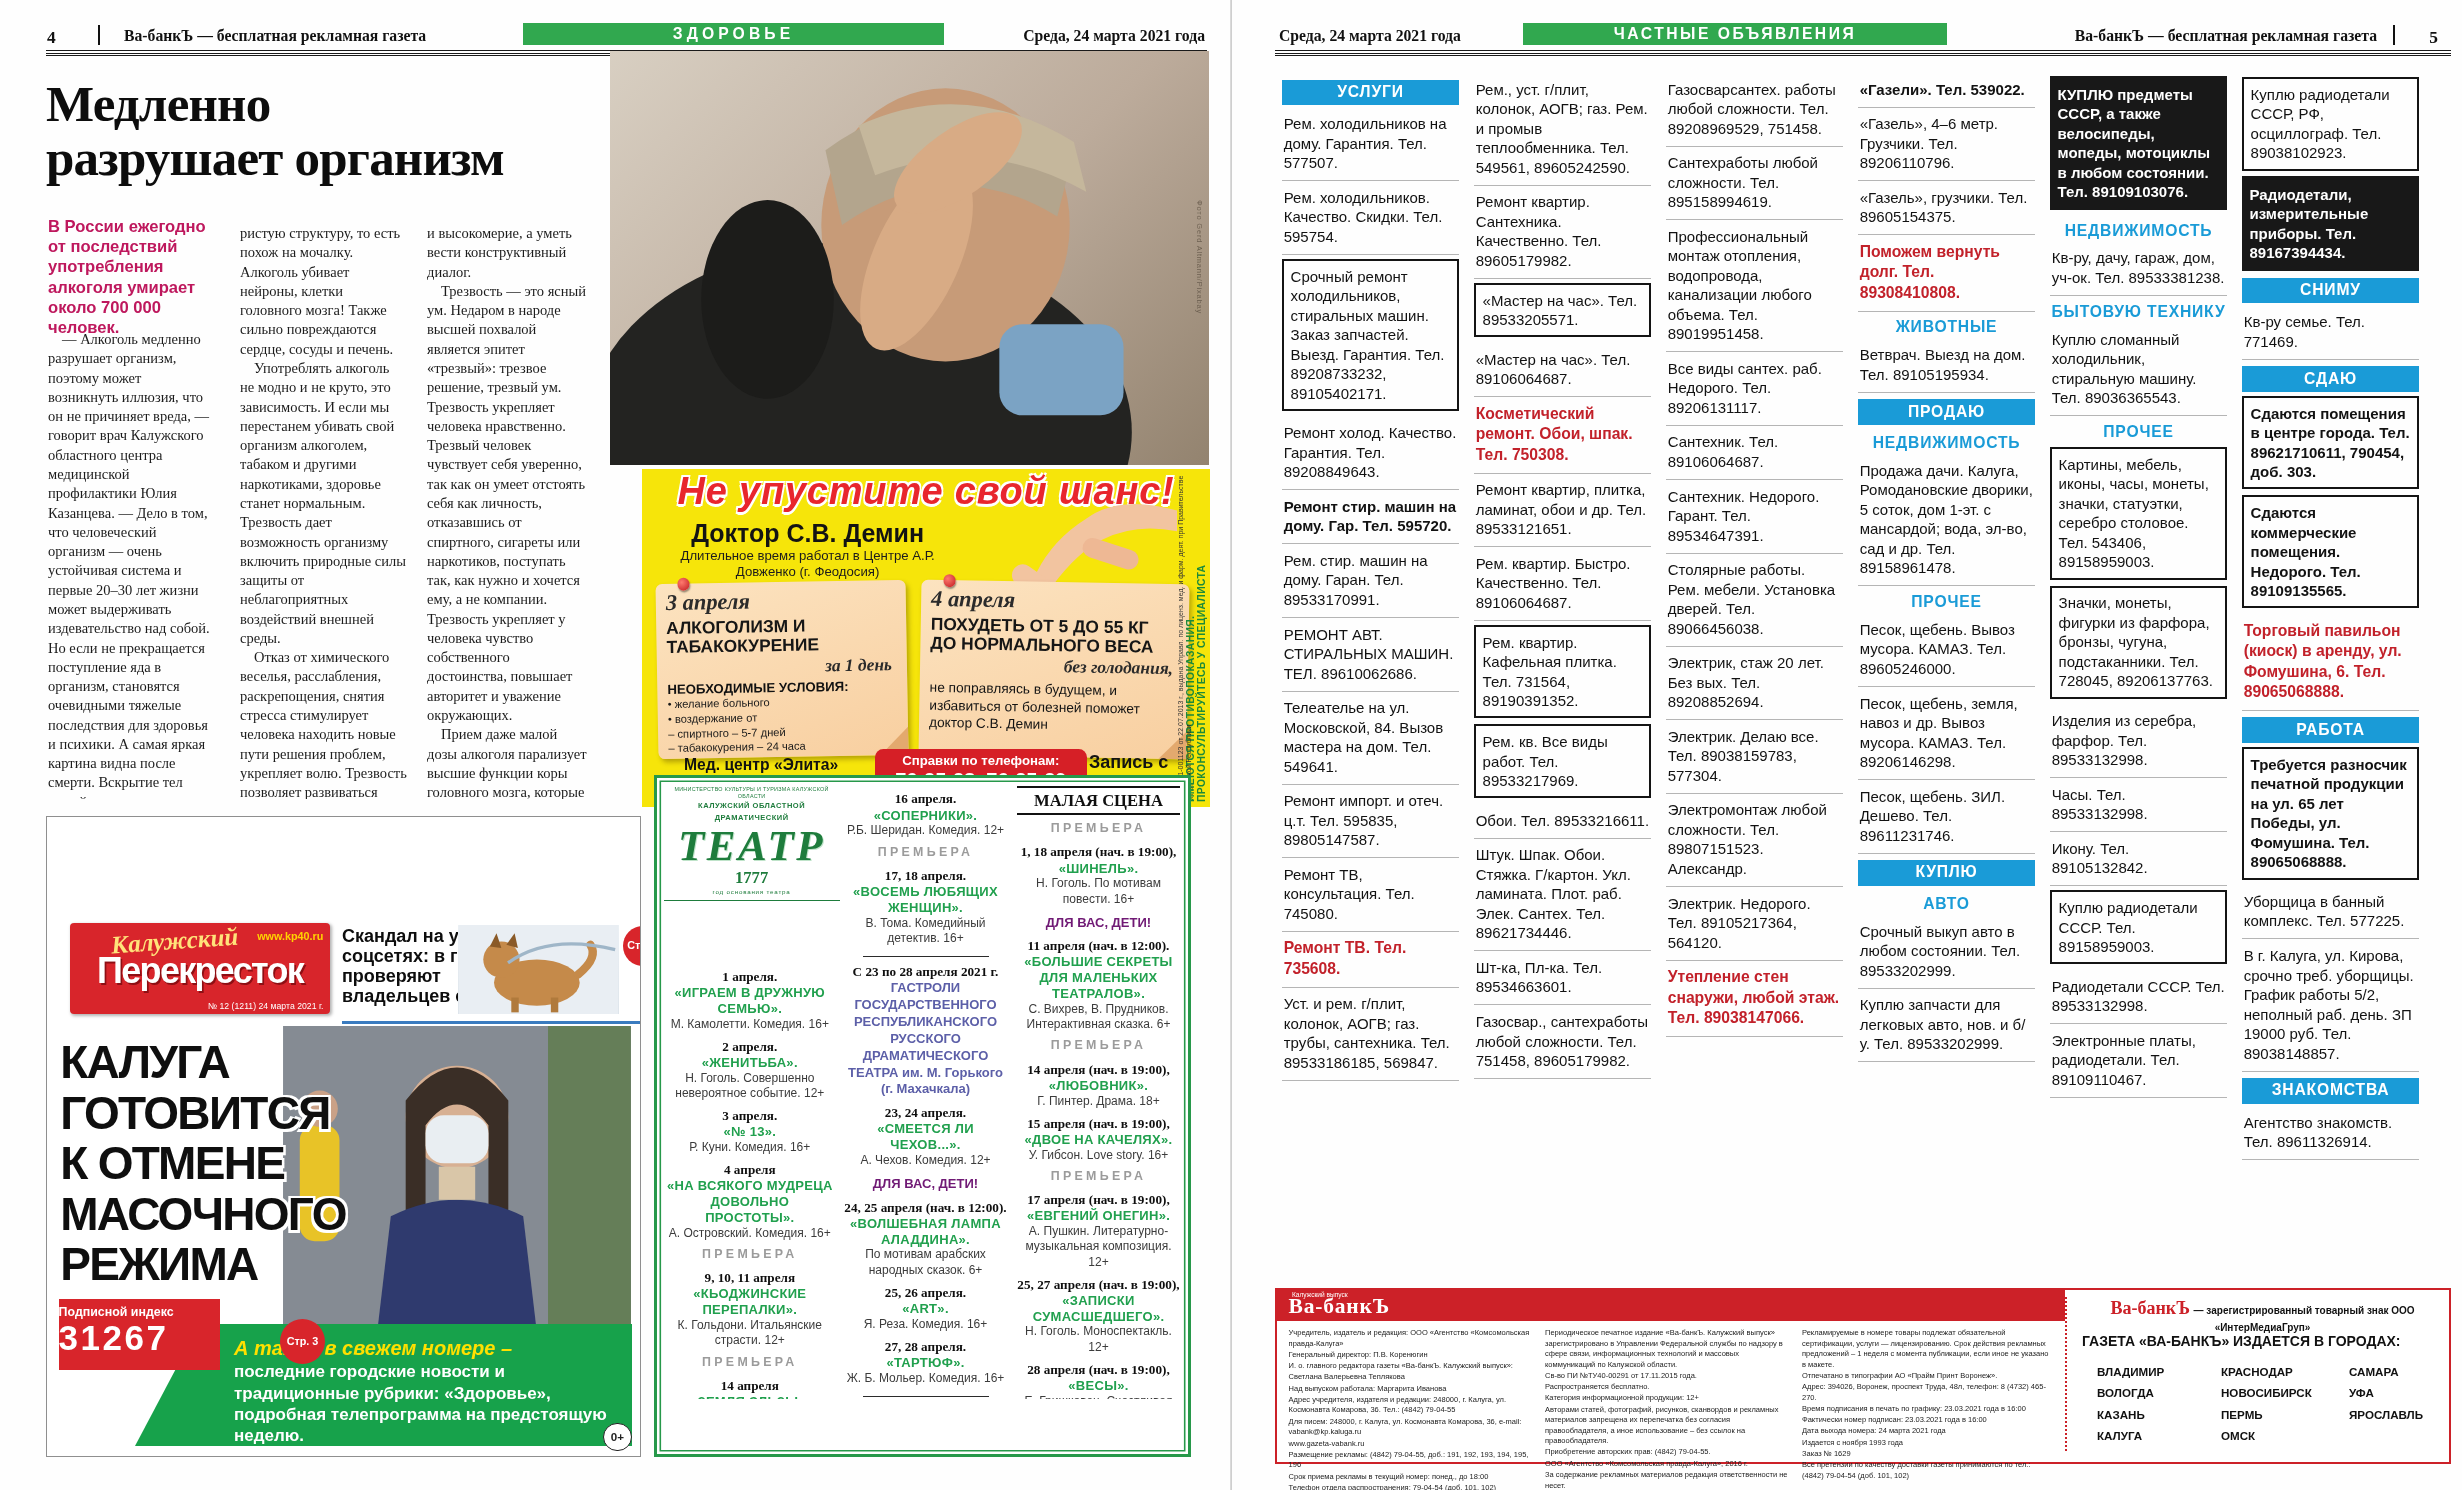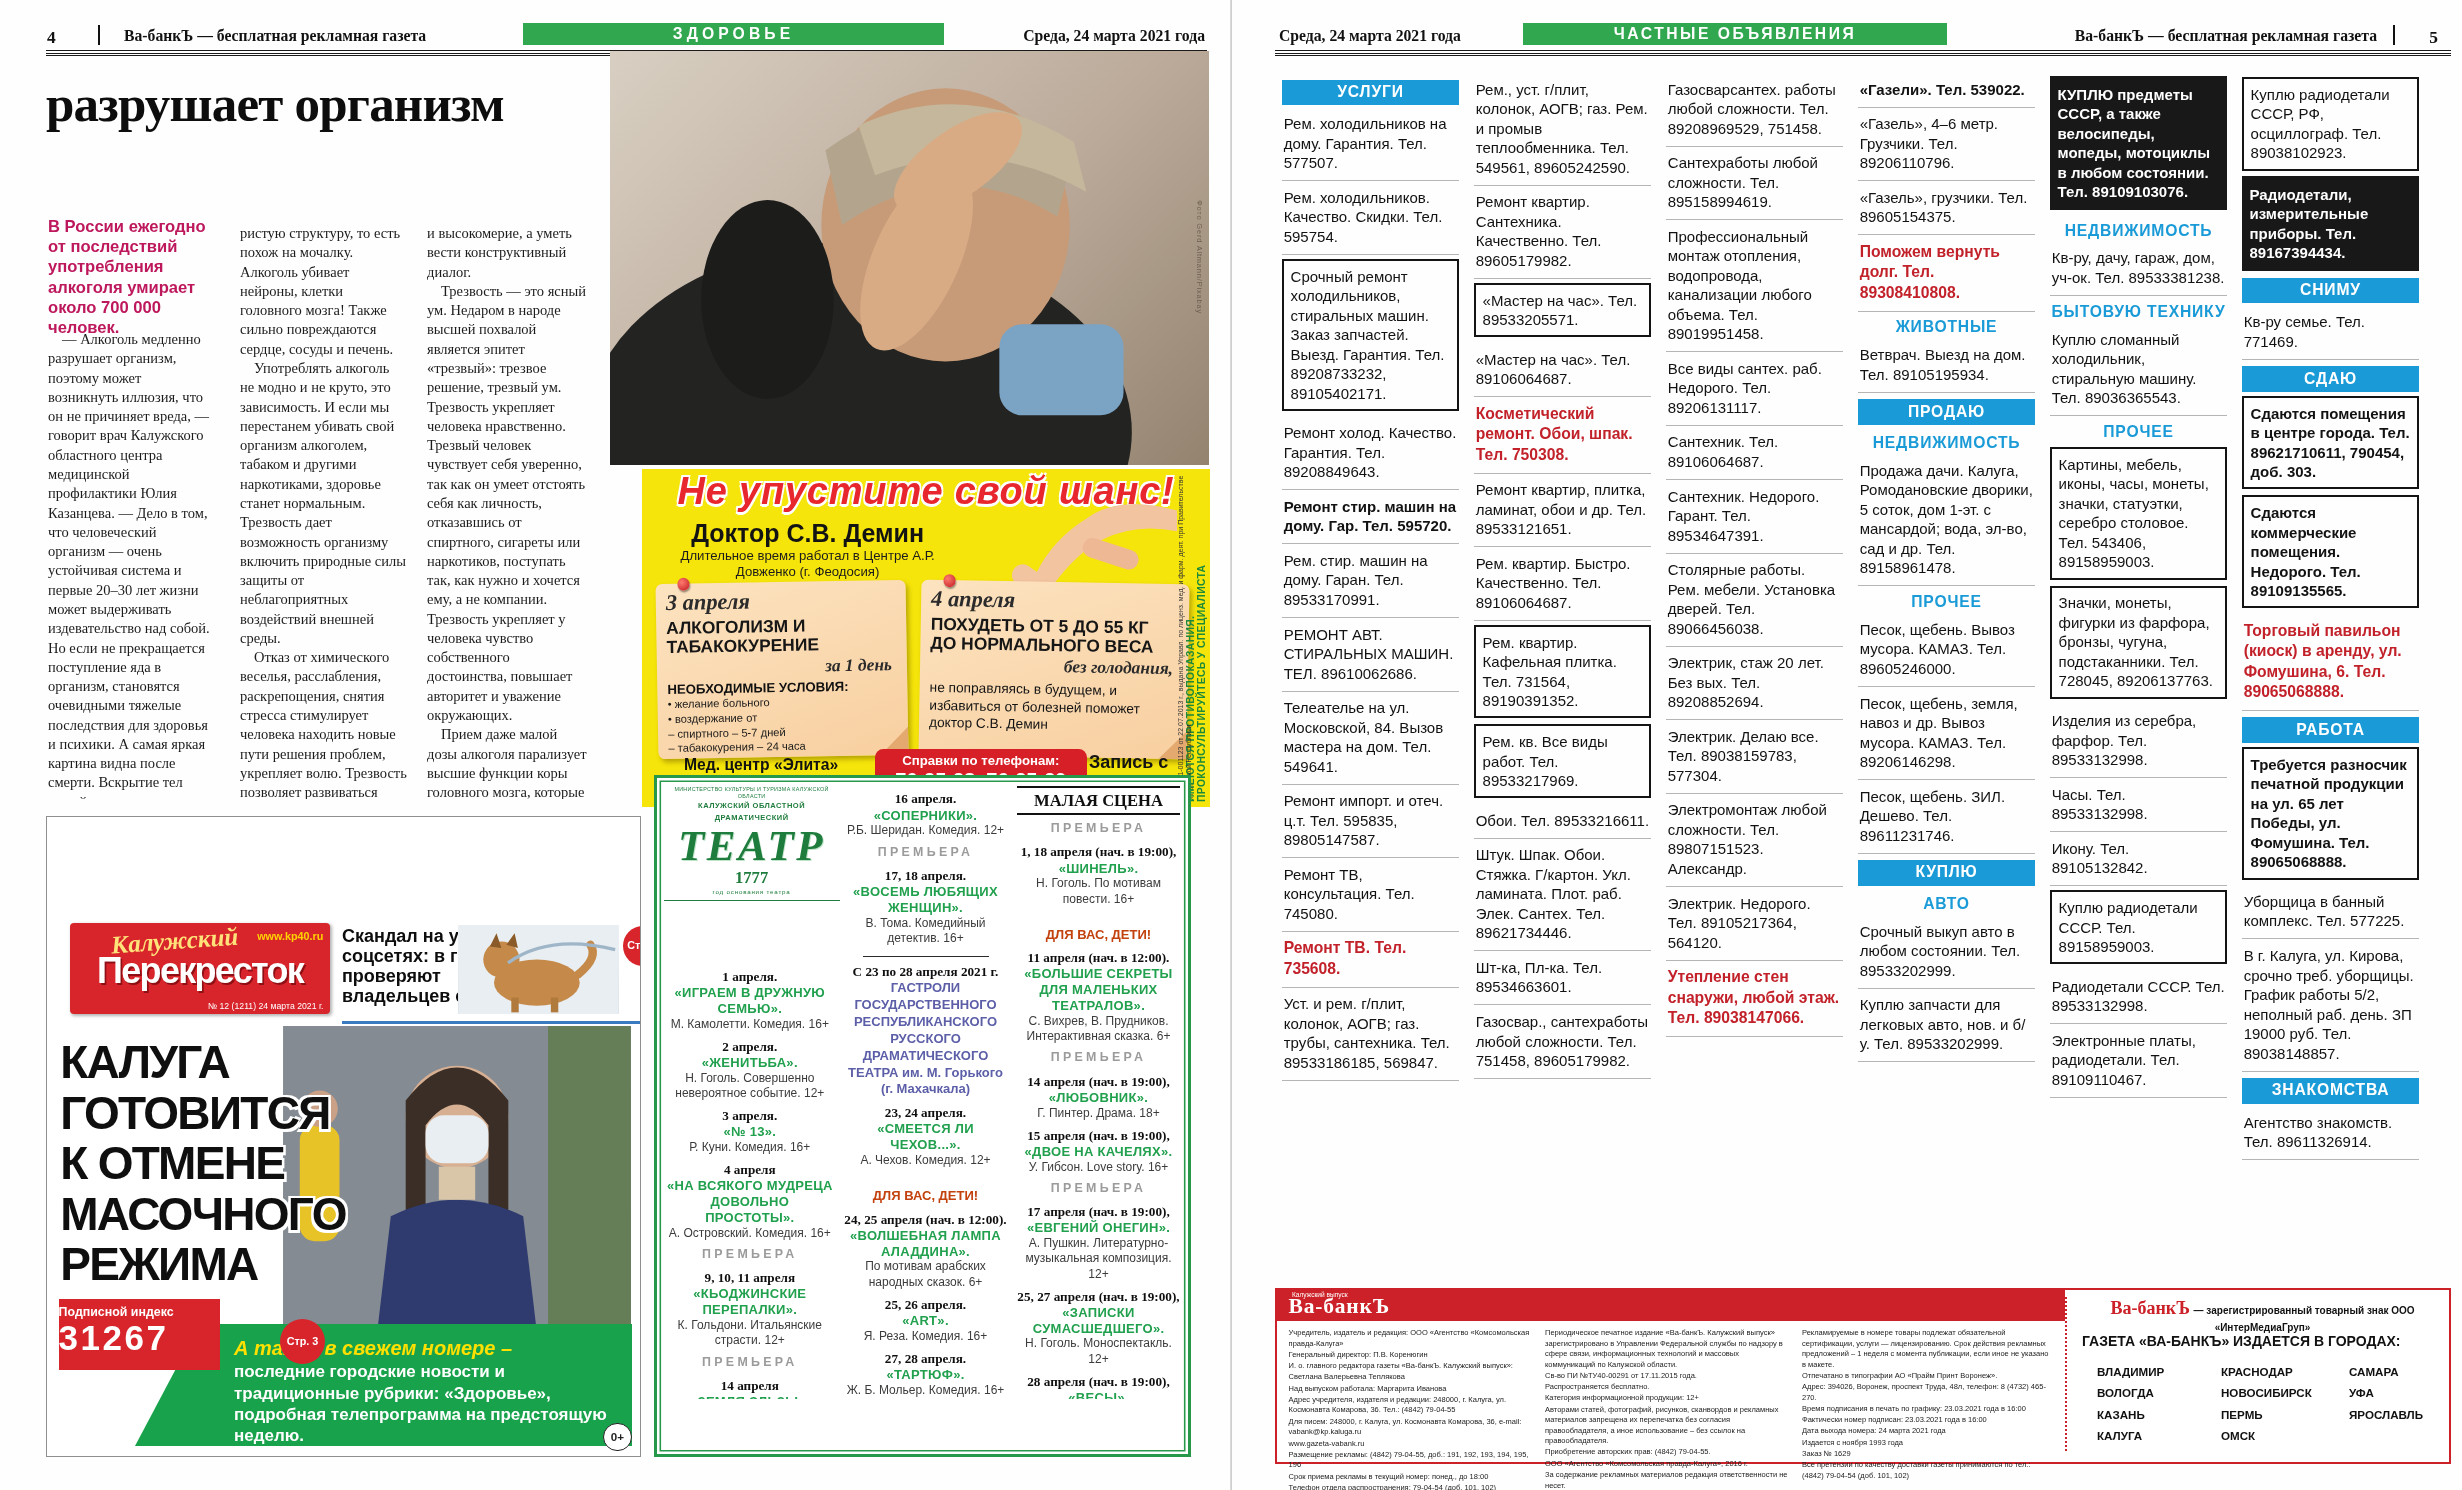--- a/index.html
+++ b/index.html
@@ -75,21 +75,21 @@
   #th-arc1{font:5.4px/1.3 "Liberation Sans";letter-spacing:0.3px}
   #th-arc2{font:700 7.5px/1.5 "Liberation Sans";letter-spacing:0.5px}
   #th-name{font:italic 800 43px/1.05 "Liberation Serif";letter-spacing:2.5px;text-shadow:0.8px 0.8px 0 #bfe3c9}
   #th-year{font:700 16.6px/1.2 "Liberation Serif"}
   #th-found{font:6.2px/1.4 "Liberation Sans";letter-spacing:0.8px;border-bottom:1.2px solid #1e7c3c;padding-bottom:3.3px}
   .t-col{text-align:center;overflow:hidden}
   .t-line{font:12px/1.27 "Liberation Sans";color:#3c3c3c}
   .t-date{font:700 13.2px/1.3 "Liberation Serif";color:#0f0f0f;margin-top:5.8px}
   .t-title{font:700 13px/1.22 "Liberation Sans";color:#21a04e;letter-spacing:0.3px}
   .t-prem{font:700 12.4px/1.4 "Liberation Sans";color:#9b9b9b;letter-spacing:3.3px;margin-top:5px}
-  .t-kids{font:700 13px/1.35 "Liberation Sans";color:#c2410c;margin-top:19px}
+  .t-kids{font:700 13px/1.35 "Liberation Sans";color:#701a75;margin-top:7px}
   .t-tour{font:700 13px/1.3 "Liberation Sans";color:#5c5fa8}
   .t-hr{border-top:1.7px solid #2b2b2b;margin:10px 21.5px 1.7px;height:0}
   .t-scene{font:700 16.6px/1.3 "Liberation Serif";color:#0f0f0f;border-top:2.1px solid #111;border-bottom:2.1px solid #111;padding:1.7px 0;margin:1.7px 1.7px 3.3px}
   #th-foot{left:10px;bottom:6.6px;width:513px;border-top:1.2px solid #222;padding-top:5px;font:12.4px/1.4 "Liberation Serif";color:#111}
   
   .cls-col{top:73px;width:177px;height:1207px;overflow:hidden}
   .ad{font:15px/1.3 "Liberation Sans";color:#121212;padding:6.6px 1.7px 7.5px;border-bottom:0.8px solid #b5b5b5}
   .ad.bold{font-weight:700}
   .ad.red{color:#c2212a;font-weight:700;font-size:15.7px}
   .ad.box{border:2.1px solid #141414;padding:5.8px 6.6px;margin:4.1px 0 5.8px}
@@ -118,20 +118,21 @@
   <div class="abs gutter"></div>
 
   <div class="abs pagenum" style="left:47px;top:26.5px">4</div>
   <div class="abs vline" style="left:98px;top:25px"></div>
   <div class="abs mast" style="left:124px;top:26.5px">Ва-банкЪ —  бесплатная рекламная газета</div>
   <div class="abs secbox" style="left:523px;top:23px;width:421px">ЗДОРОВЬЕ</div>
   <div class="abs mast" style="left:944px;top:26.5px;width:261px;text-align:right">Среда, 24 марта 2021 года</div>
   <div class="abs rules" style="left:46px;top:50px;width:1161px"></div>
 
   <div class="abs" id="a-title" style="left:46px;top:78px;width:580px">
+    <div>Медленно</div>
     <div>разрушает организм</div>
   </div>
   <div class="abs" id="a-lead" style="left:48px;top:217px;width:170px">В России ежегодно от последствий употребления алкоголя умирает около 700 000 человек.</div>
 
   <div class="abs art-col" style="left:48px;top:330px;width:166px;height:469px">
 
   <p class="art-p">— Алкоголь медленно разрушает организм, поэтому может возникнуть иллюзия, что он не причиняет вреда, — говорит врач Калужского областного центра медицинской профилактики Юлия Казанцева. — Дело в том, что человеческий организм — очень устойчивая система и первые 20–30 лет жизни может выдерживать издевательство над собой. Но если не прекращается поступление яда в организм, становятся очевидными тяжелые последствия для здоровья и психики. А самая яркая картина видна после смерти. Вскрытие тел людей, которые всю жизнь умеренно, но регулярно употребляли алкоголь, показывает, что их мозг имеет по-</p>
     </div>
   <div class="abs art-col" style="left:240px;top:224px;width:167px;height:575px">
 

